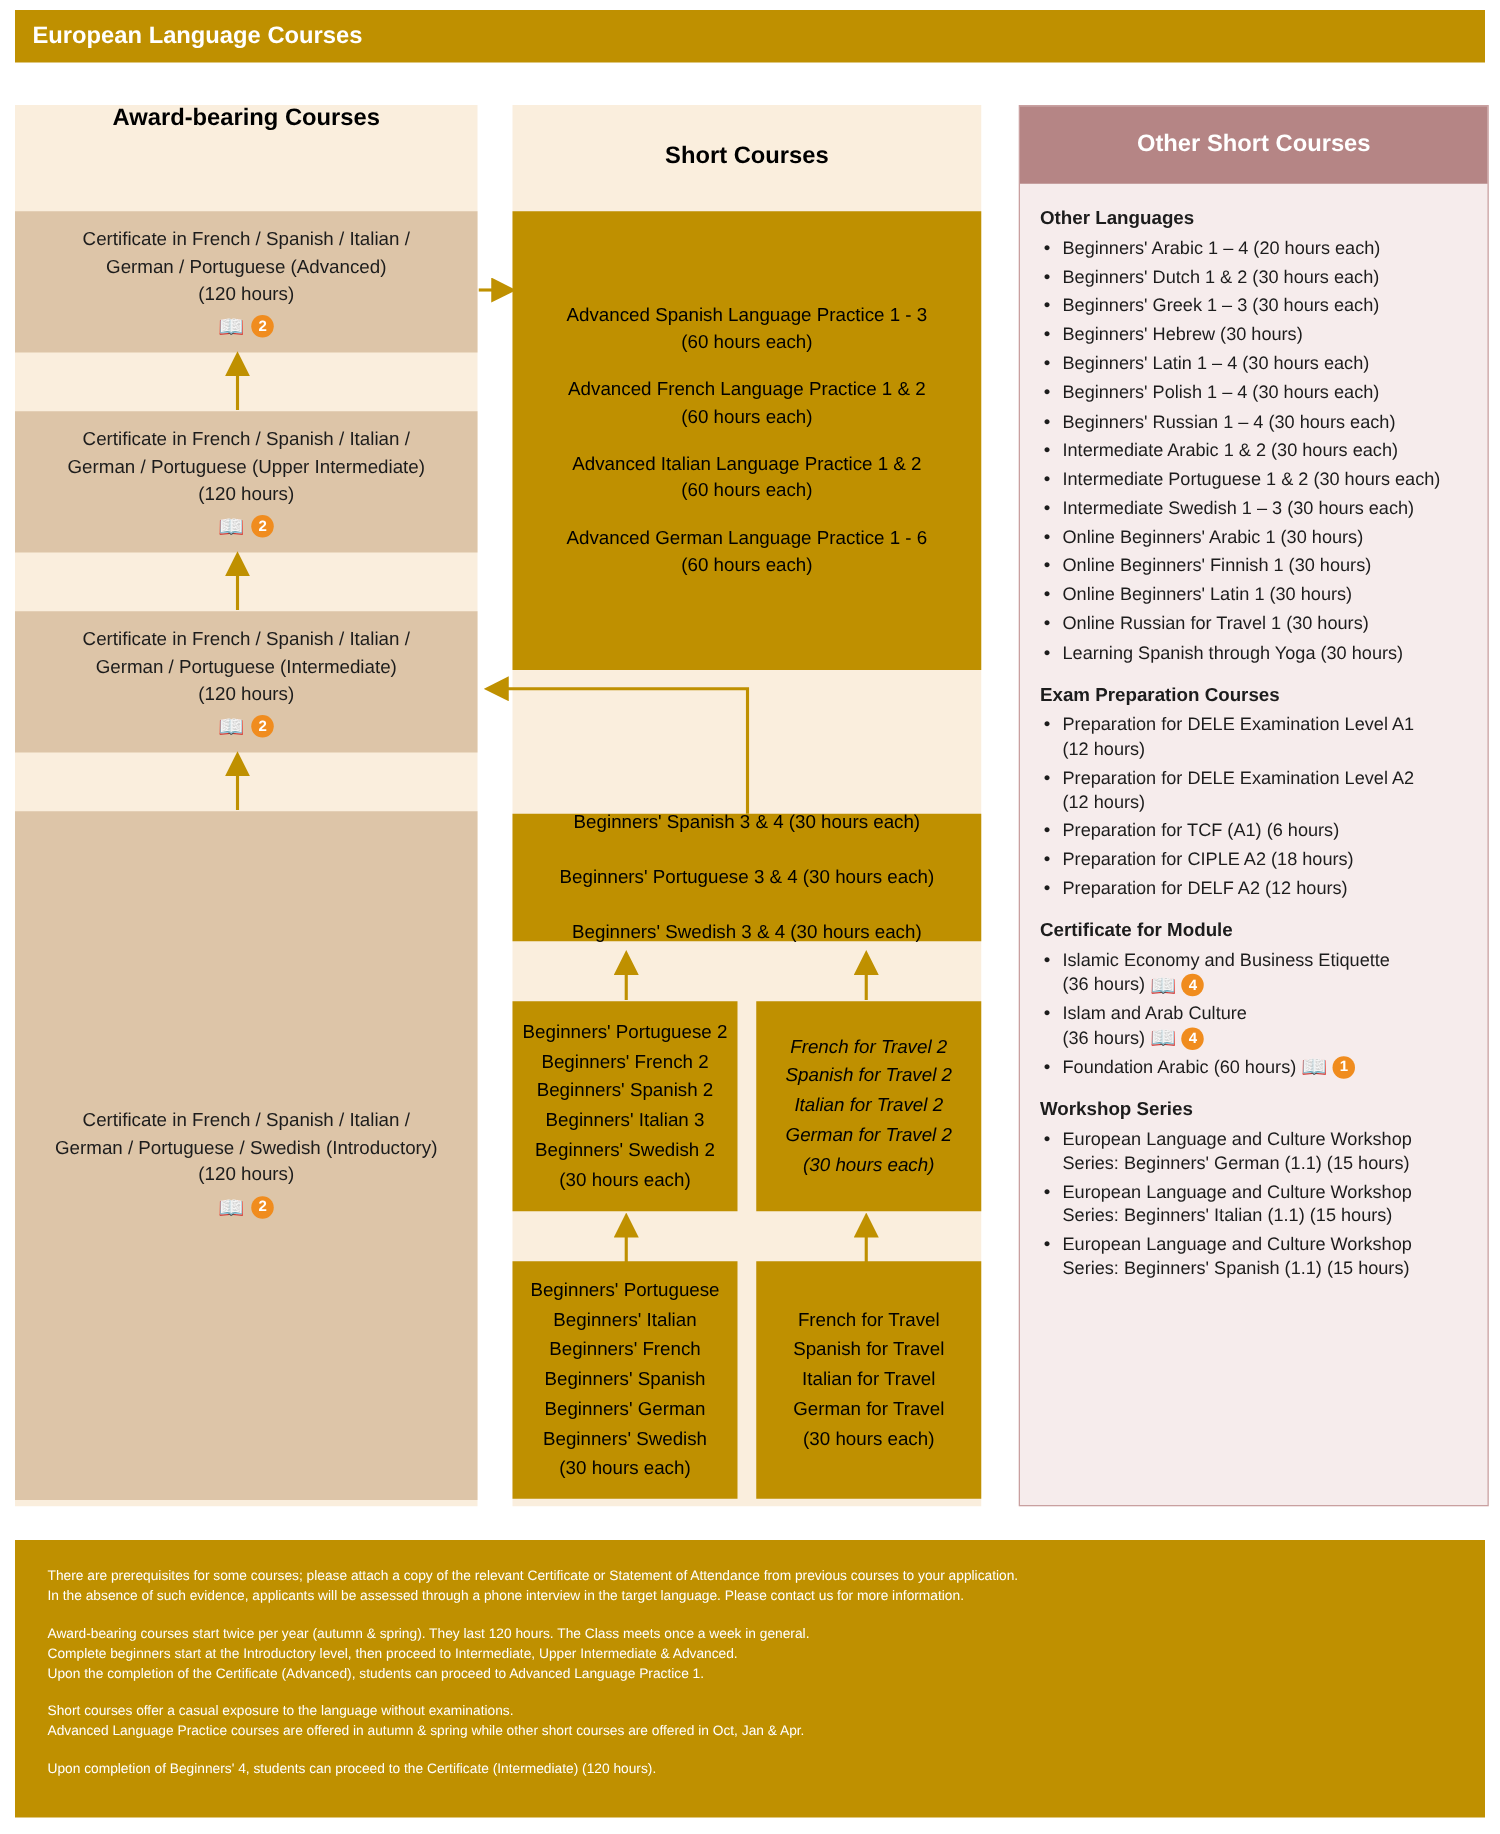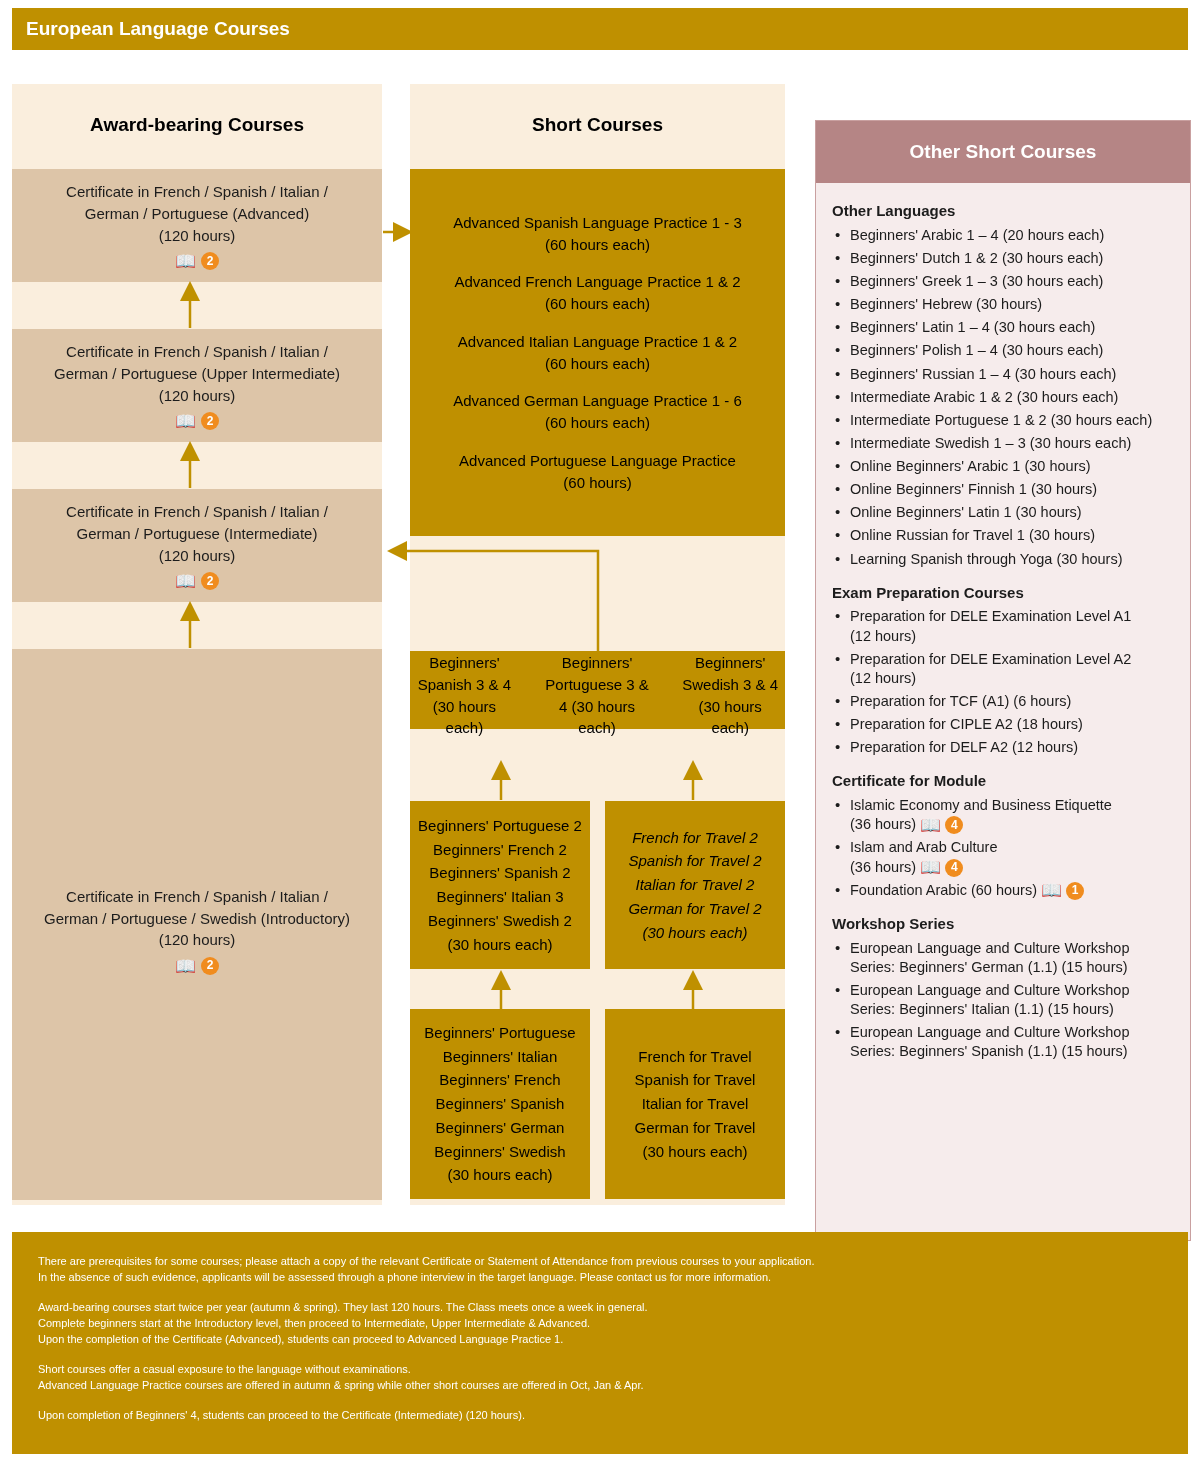--- a/index.html
+++ b/index.html
@@ -42,21 +42,20 @@
   }
 
   
   #col-award {
     left: 12px;
     width: 370px;
     height: 1121px;
     background: #faeedd;
   }
   #col-award .col-head {
-    padding-top: 30px;
     height: 85px;
   }
   .award-box {
     position: absolute;
     left: 0;
     width: 370px;
     background: #ddc5a8;
     text-align: center;
     font-size: 15px;
     line-height: 1.45;
@@ -108,22 +107,22 @@
     line-height: 1.45;
   }
   #short-adv {
     left: 0; top: 85px;
     width: 375px; height: 367px;
     display: flex; flex-direction: column; justify-content: center;
   }
   #short-adv .line-group { margin: 7px 0; }
   #short-beg34 {
     left: 0; top: 567px;
-    width: 375px; height: 78px;
-    display: flex; flex-direction: row; justify-content: center;
+    width: 375px; height: 102px;
+    display: flex; flex-direction: column; justify-content: center;
     gap: 20px;
   }
   #short-beg2 {
     left: 0; top: 717px;
     width: 180px; height: 168px;
     display: flex; flex-direction: column; justify-content: center;
   }
   #short-travel2 {
     left: 195px; top: 717px;
     width: 180px; height: 168px;
@@ -141,21 +140,20 @@
   }
   .short-box div { padding: 1px 6px; }
 
   
   #col-other {
     left: 815px;
     width: 376px;
     height: 1121px;
     background: #f6ecec;
     border: 1px solid #c9a0a0;
-    margin-top: 36px;
   }
   #col-other .other-head {
     background: #b58585;
     color: #ffffff;
     height: 62px;
     display: flex;
     align-items: center;
     justify-content: center;
     font-weight: bold;
     font-size: 19px;
@@ -274,22 +272,20 @@
 
   <div class="short-box" id="short-adv">
     <div class="line-group multiline" style="white-space: pre-line;">Advanced Spanish Language Practice 1 - 3
 (60 hours each)</div>
     <div class="line-group multiline" style="white-space: pre-line;">Advanced French Language Practice 1 &amp; 2
 (60 hours each)</div>
     <div class="line-group multiline" style="white-space: pre-line;">Advanced Italian Language Practice 1 &amp; 2
 (60 hours each)</div>
     <div class="line-group multiline" style="white-space: pre-line;">Advanced German Language Practice 1 - 6
 (60 hours each)</div>
-    <div class="line-group multiline" style="white-space: pre-line;">Advanced Portuguese Language Practice
-(60 hours)</div>
   </div>
 
   <div class="short-box" id="short-beg34">
     <div>Beginners' Spanish 3 &amp; 4  (30 hours each)</div>
     <div>Beginners' Portuguese 3 &amp; 4  (30 hours each)</div>
     <div>Beginners' Swedish 3 &amp; 4 (30 hours each)</div>
   </div>
 
   <div class="short-box" id="short-beg2">
     <div>Beginners' Portuguese 2</div>

